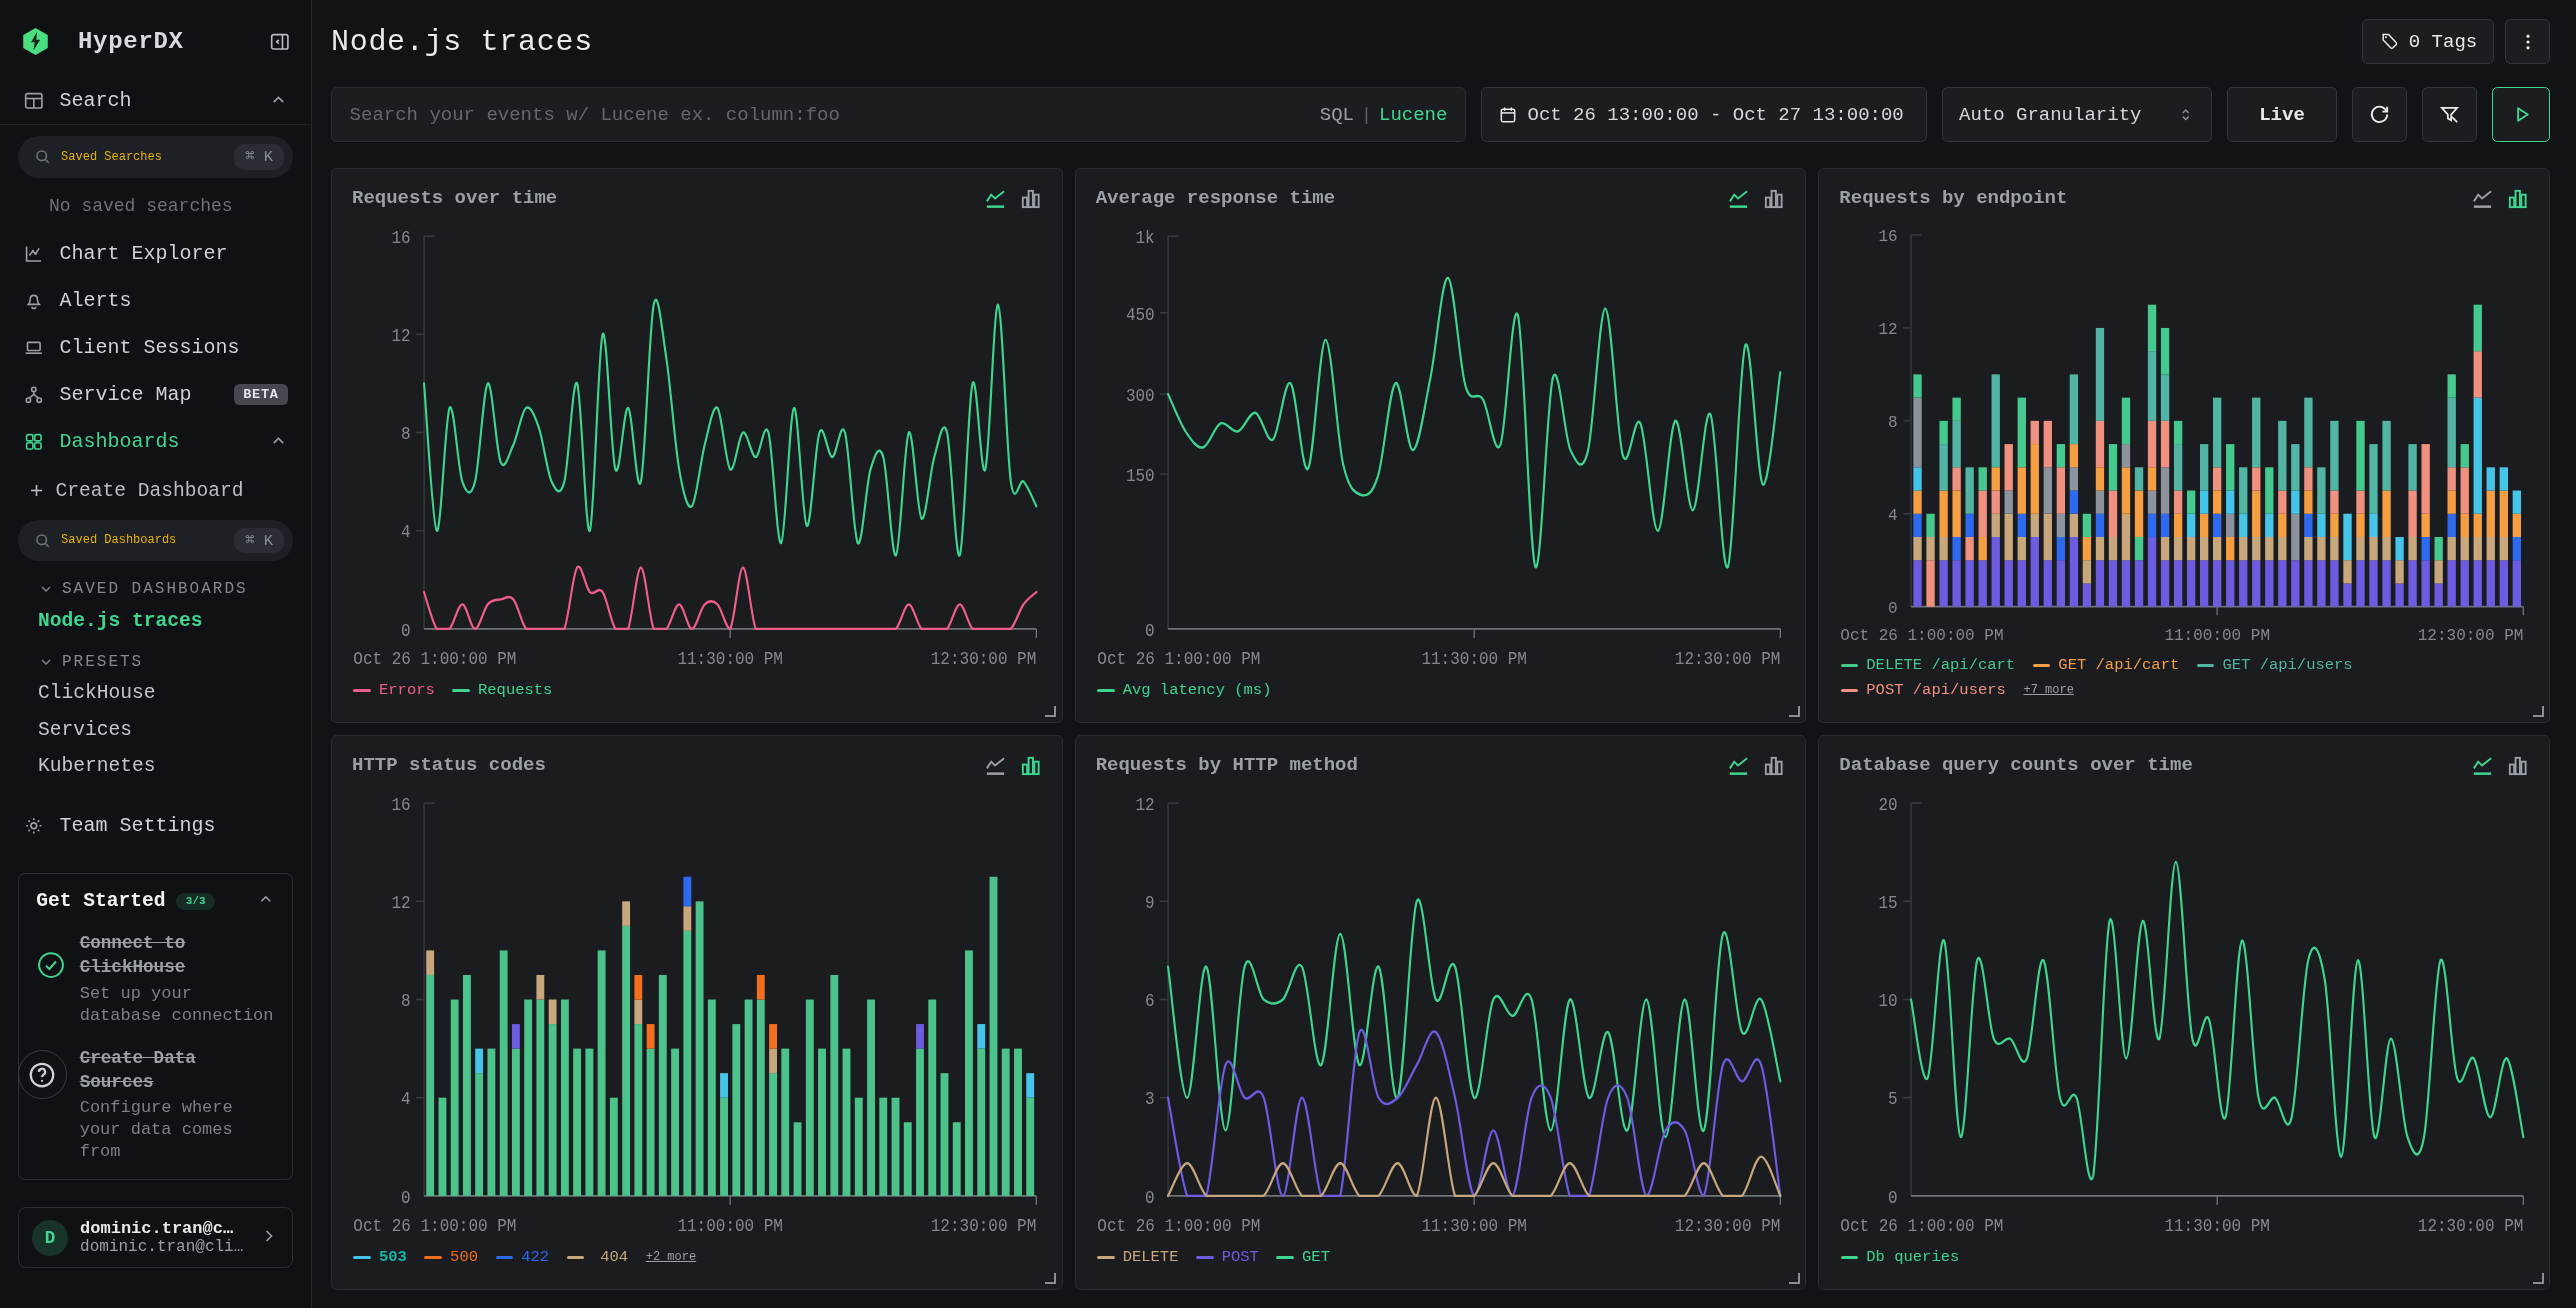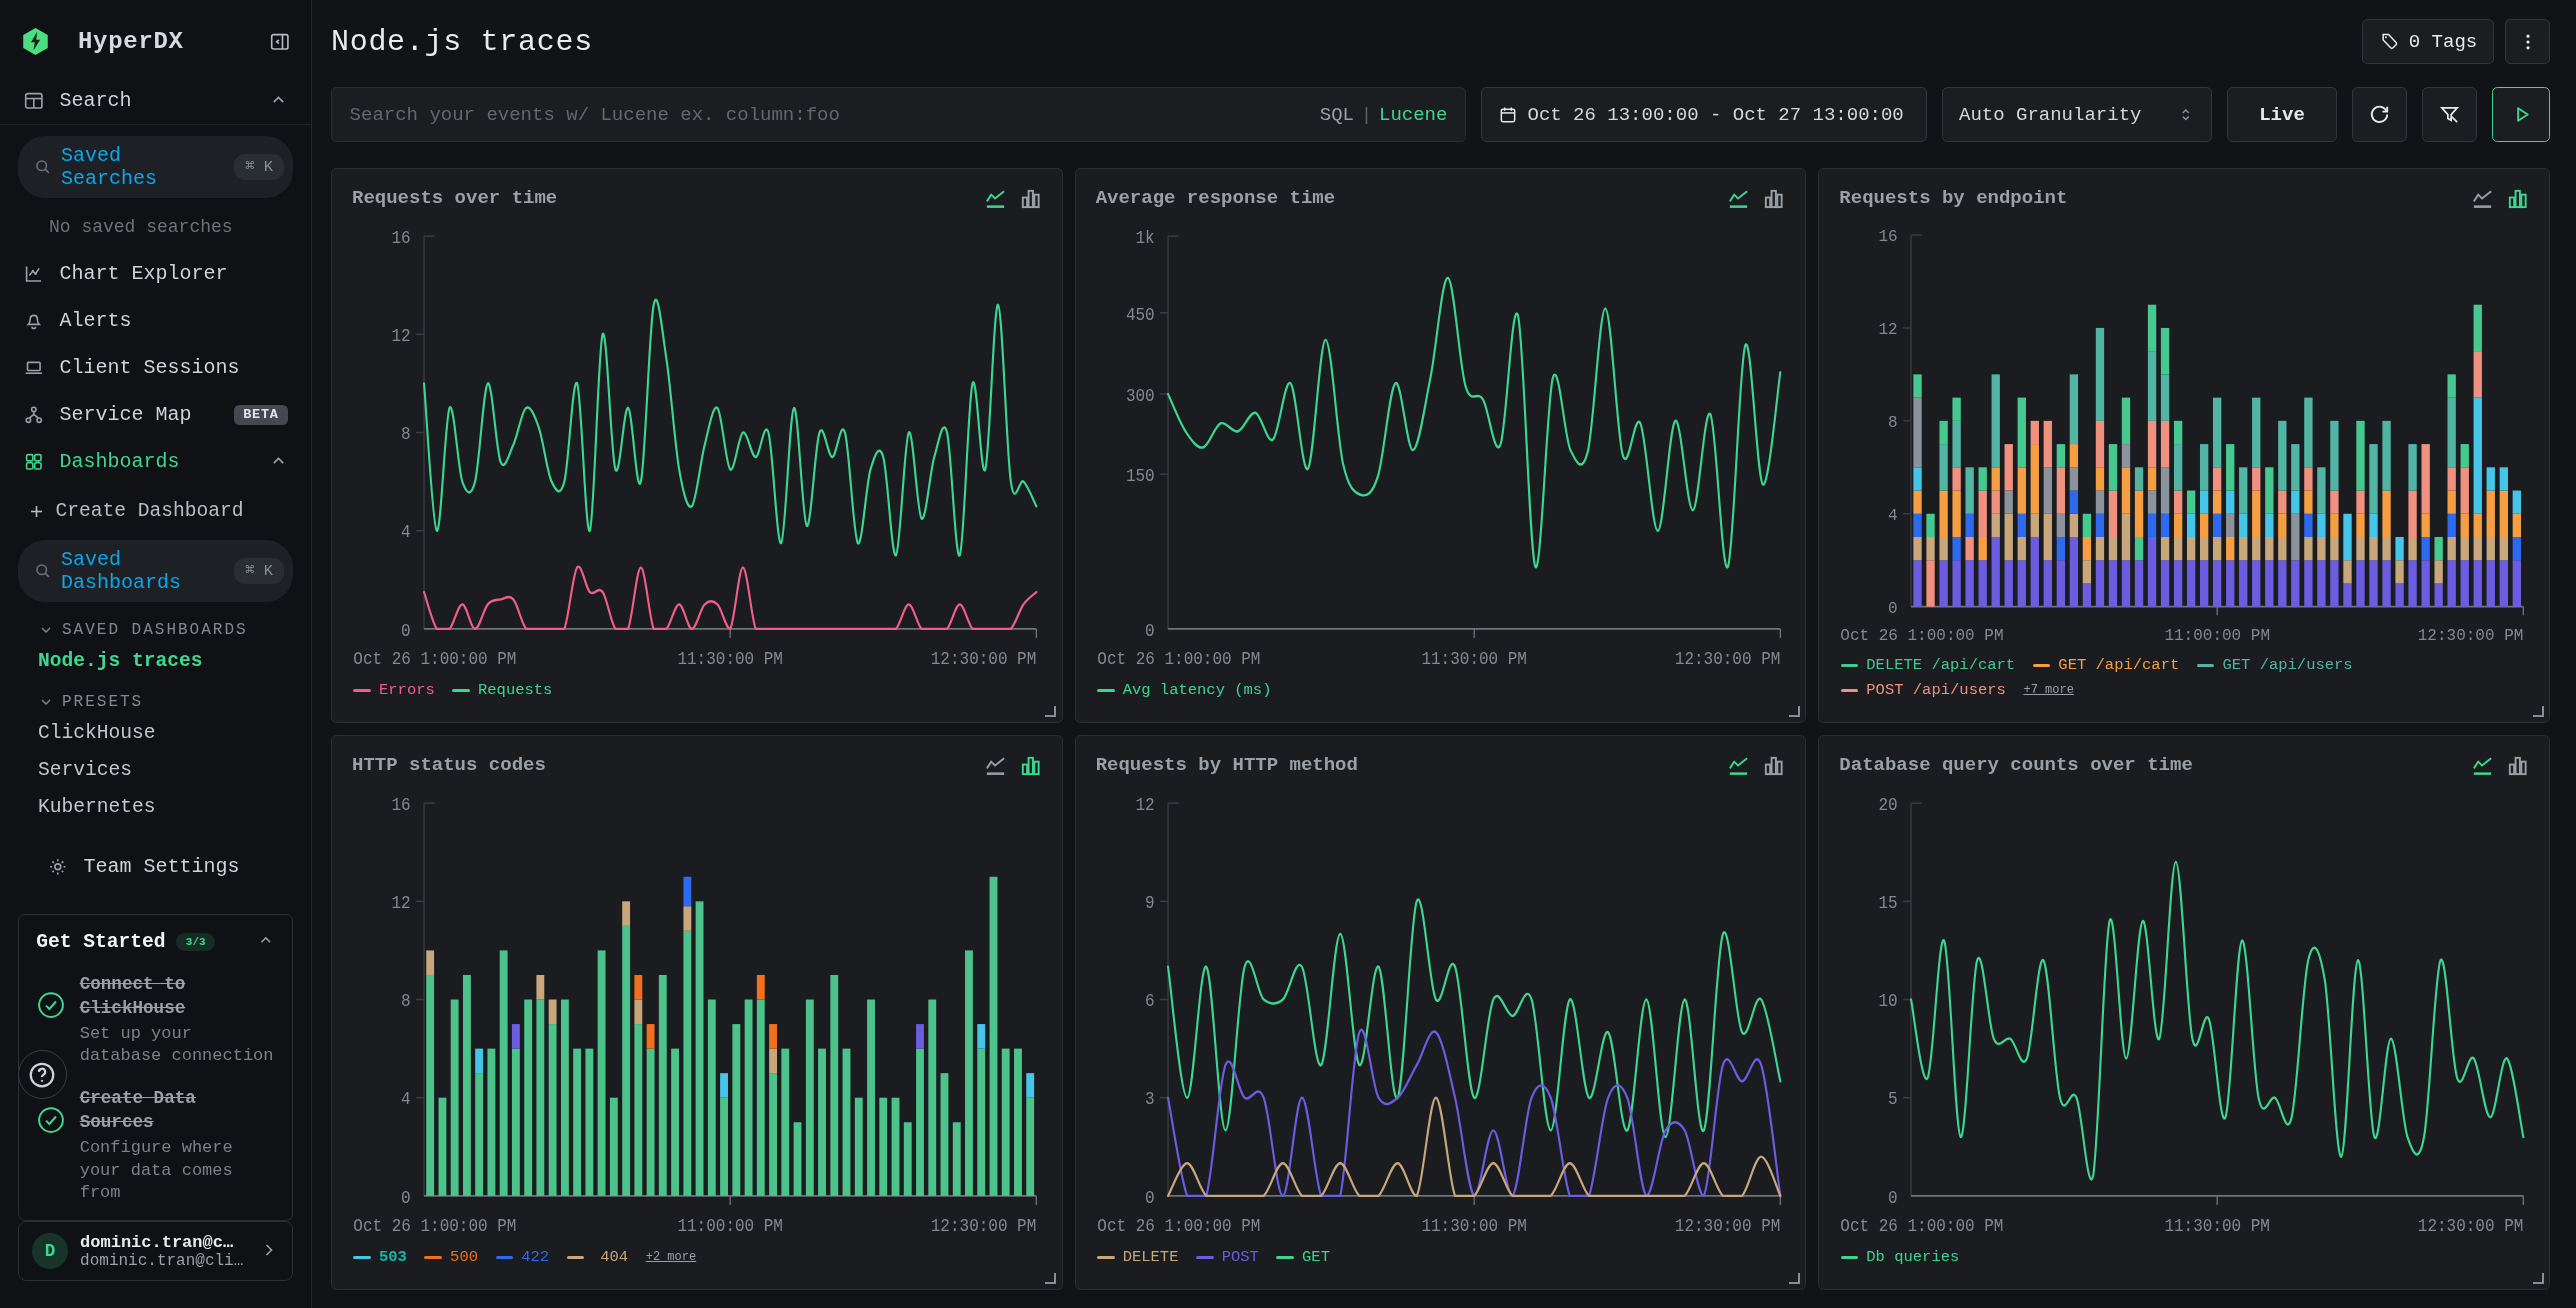--- a/index.html
+++ b/index.html
@@ -13,33 +13,33 @@
   .logo-row { display:flex; align-items:center; gap:27px; padding:26px 20px 20px 20px; }
   .logo-hex { width:31px; height:31px; }
   .logo-text { font-size:24px; font-weight:bold; color:#d7dade; letter-spacing:0.7px; flex:1; }
   .icon-btn-plain { background:none; border:none; color:#b7bbc0; cursor:pointer; display:flex; align-items:center; }
   .nav-row { display:flex; align-items:center; gap:15px; padding:12px 23px; color:#ced3d8; font-size:20px; cursor:pointer; }
   .nav-row .nv-ic { color:#9aa0a6; display:flex; }
   .nav-row .spacer { flex:1; }
   .search-section-head { border-bottom:0.7px solid #212327; }
   .pill-input { display:flex; align-items:center; gap:9.5px; background:#1d2024; border-radius:27px;
     margin:10.8px 17.6px 5.4px 17.6px; padding:8px 9.5px 8px 15px; color:#6d7277; }
-  .pill-input .ph { flex:1; font-size:20px; color:#0ea5e9; }
+  .pill-input .ph { flex:1; font-size:12px; color:#eab308; }
   .kbd-chip { background:#2a2d33; color:#8a9097; border-radius:10.8px; padding:3.4px 10.8px; font-size:15.5px; white-space:nowrap; }
   .empty-note { color:#6d7277; font-size:18px; padding:13.5px 0 13.5px 49px; }
   .beta-badge { background:#45484f; color:#e2e5e9; font-size:13.5px; font-weight:bold; letter-spacing:0.7px;
     border-radius:5.4px; padding:2.7px 9.5px; }
   .nav-row.active { color:#3fd68f; }
   .nav-row.active .nv-ic { color:#3fd68f; }
   .create-dash { display:flex; align-items:center; gap:9.5px; color:#b9bec4; font-size:19.6px; padding:15px 23px 6.8px 27px; cursor:pointer; }
   .side-section-label { display:flex; align-items:center; gap:8px; color:#82888e; font-size:16px;
     letter-spacing:2px; padding:13.5px 0 4px 38px; cursor:pointer; }
   .side-item { font-size:19.6px; color:#c2c7cc; padding:7.4px 0 7.4px 38px; cursor:pointer; }
   .side-item.active { color:#3fd68f; font-weight:bold; }
-  .team-settings { margin-top:17.6px;margin-left:24px; }
+  .team-settings { margin-top:17.6px; }
   .get-started { border:0.7px solid #2c2f34; border-radius:6.8px; margin:24px 17.6px 0 17.6px; padding:16px 17.6px; }
   .gs-head { display:flex; align-items:center; gap:10.8px; }
   .gs-title { font-size:19.6px; font-weight:bold; color:#f1f3f5; }
   .gs-badge { background:rgba(63,214,143,.14); color:#3fd68f; font-size:11px; font-weight:bold; border-radius:10.8px; padding:2.7px 9.5px; }
   .gs-head .spacer { flex:1; }
   .gs-item { display:flex; gap:13.5px; margin-top:20px; }
   .gs-check { color:#3fd68f; margin-top:17.6px; flex:0 0 auto; }
   .gs-item-title { color:#9aa0a6; font-size:17.6px; font-weight:bold; text-decoration:line-through; line-height:1.35; }
   .gs-item-desc { color:#7b8187; font-size:17px; line-height:1.3; margin-top:2.7px; }
   .help-float { position:absolute; left:17.6px; bottom:209px; width:49px; height:49px; border-radius:50%;

